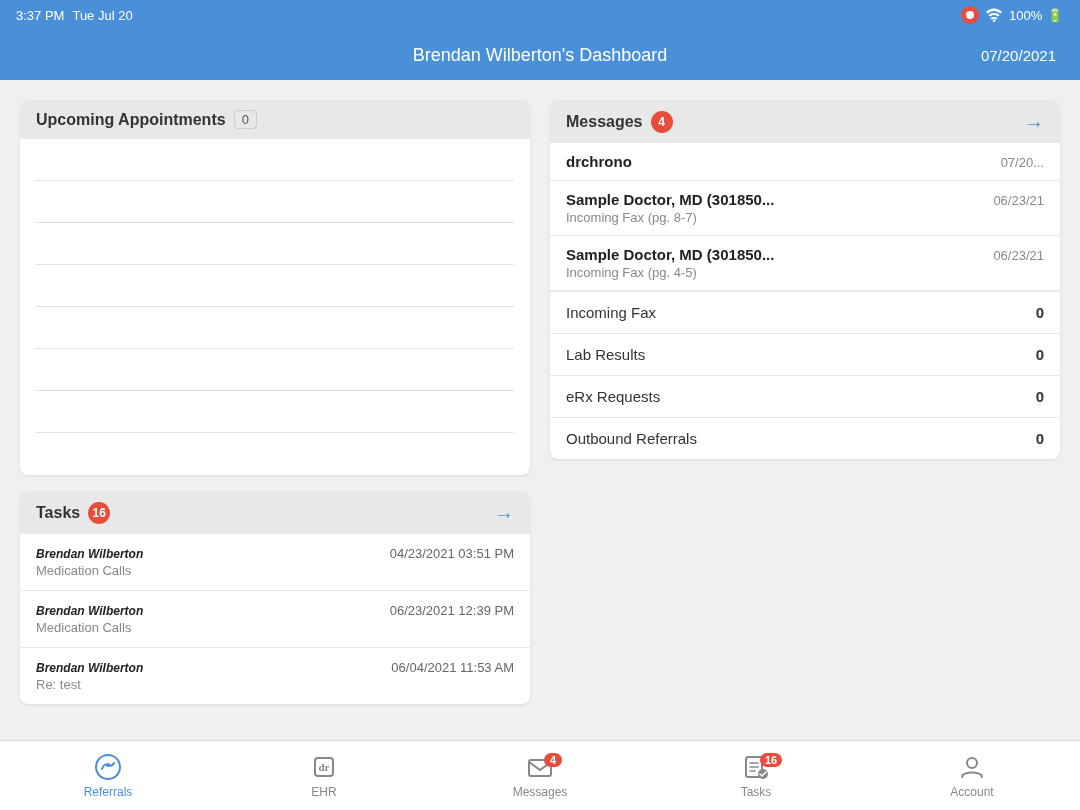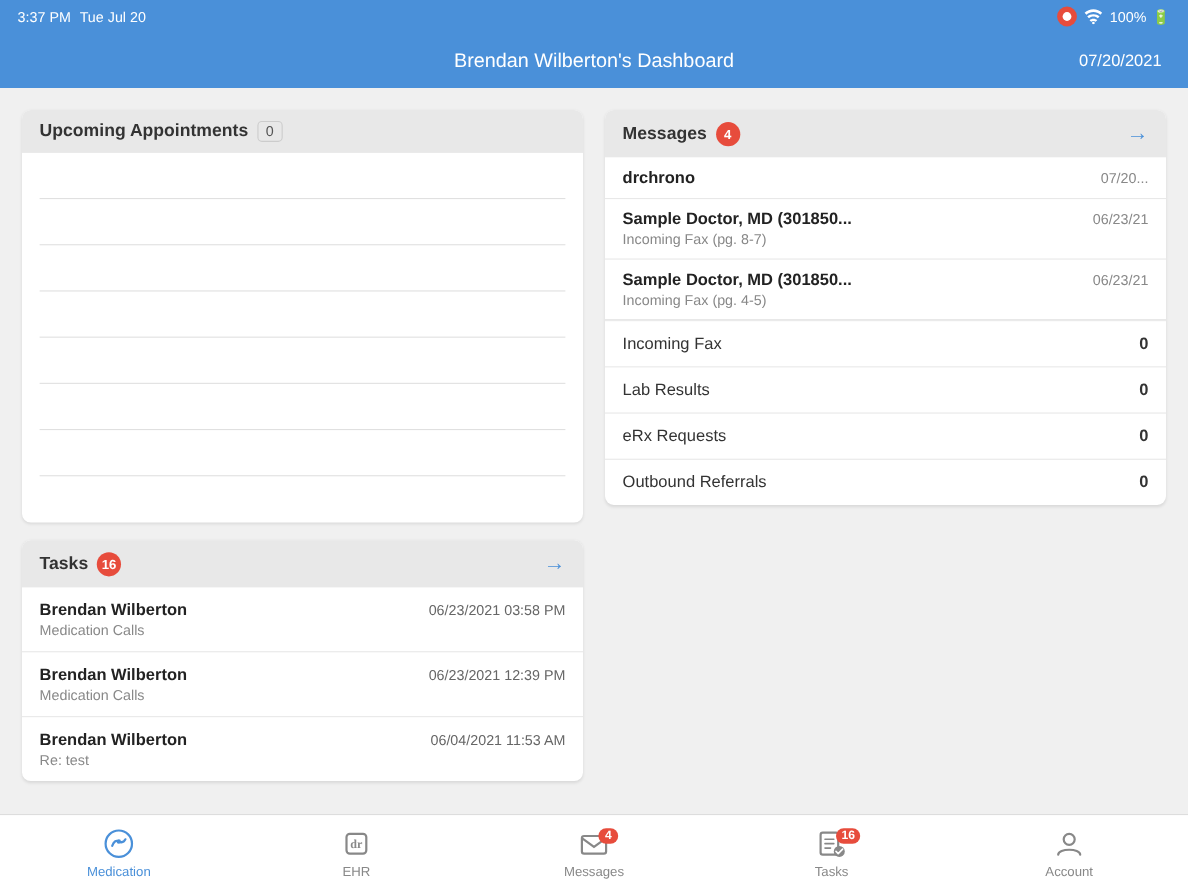--- a/index.html
+++ b/index.html
@@ -196,23 +196,24 @@
       border-bottom: 1px solid #e8e8e8;
       cursor: pointer;
     }
     .task-item:last-child { border-bottom: none; }
     .task-row1 {
       display: flex;
       justify-content: space-between;
       align-items: baseline;
     }
     .task-name {
-      font-size: 15px;
+      font-size: 12px;
       font-weight: 700;
       color: #222;
+      font-style: italic;
     }
     .task-date {
       font-size: 13px;
       color: #666;
     }
     .task-subject {
       font-size: 13px;
       color: #888;
       margin-top: 2px;
     }
@@ -324,21 +325,21 @@
       <div class="card-header">
         <span class="card-header-title">Tasks</span>
         <div class="badge-red">16</div>
         <button class="arrow-btn">→</button>
       </div>
       <div>
 
         <div class="task-item">
           <div class="task-row1">
             <span class="task-name">Brendan Wilberton</span>
-            <span class="task-date">06/23/2021 03:58 PM</span>
+            <span class="task-date">04/23/2021 03:51 PM</span>
           </div>
           <div class="task-subject">Medication Calls</div>
         </div>
         <div class="task-item">
           <div class="task-row1">
             <span class="task-name">Brendan Wilberton</span>
             <span class="task-date">06/23/2021 12:39 PM</span>
           </div>
           <div class="task-subject">Medication Calls</div>
         </div>
@@ -409,21 +410,21 @@
 <div class="tab-bar">
 
   <div class="tab-item">
     <div class="tab-icon">
       <svg width="28" height="28" viewBox="0 0 28 28" fill="none">
         <circle cx="14" cy="14" r="12" stroke="#4a90d9" stroke-width="2" fill="none"></circle>
         <path d="M8 16 Q10 10 14 12 Q18 14 20 10" stroke="#4a90d9" stroke-width="2" fill="none" stroke-linecap="round"></path>
         <circle cx="14" cy="12" r="2" fill="#4a90d9"></circle>
       </svg>
     </div>
-    <span class="tab-label active">Medication</span>
+    <span class="tab-label active">Referrals</span>
   </div>
 
   <div class="tab-item">
     <div class="tab-icon">
       <svg width="28" height="28" viewBox="0 0 28 28" fill="none">
         <rect x="5" y="5" width="18" height="18" rx="3" stroke="#888" stroke-width="2" fill="none"></rect>
         <text x="14" y="18" text-anchor="middle" fill="#888" font-size="11" font-weight="bold" font-family="serif">dr</text>
       </svg>
     </div>
     <span class="tab-label">EHR</span>

